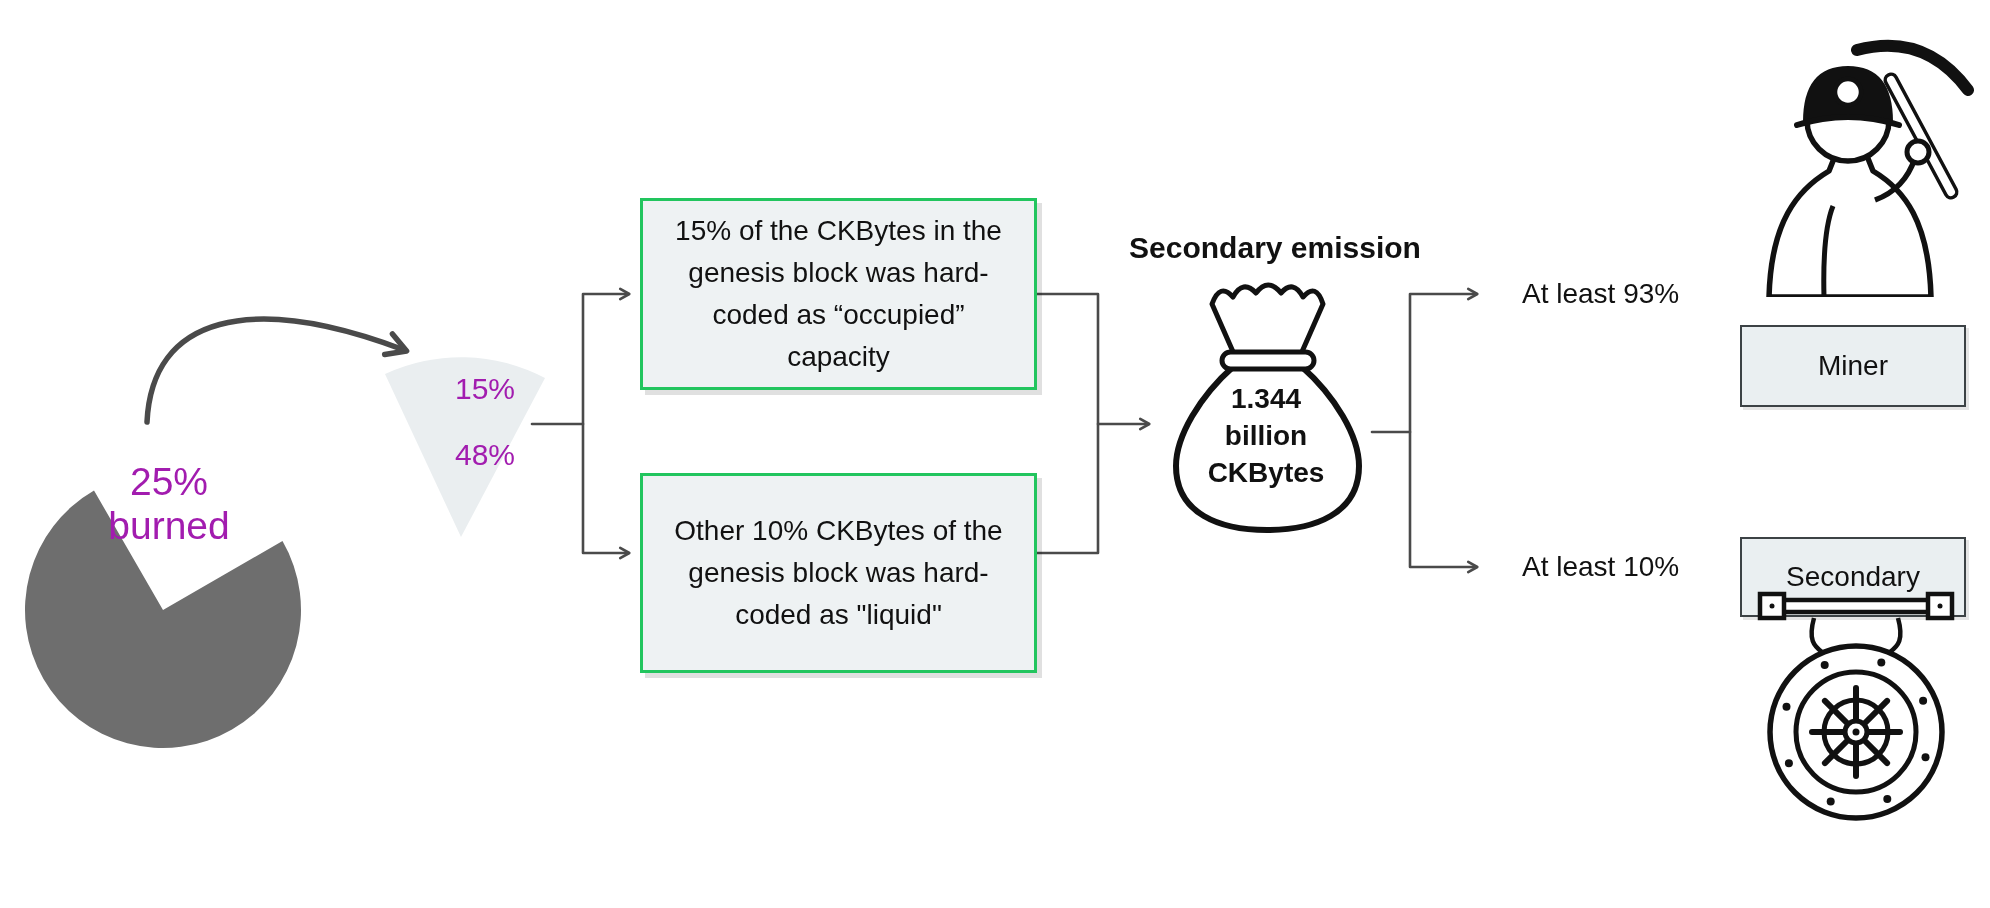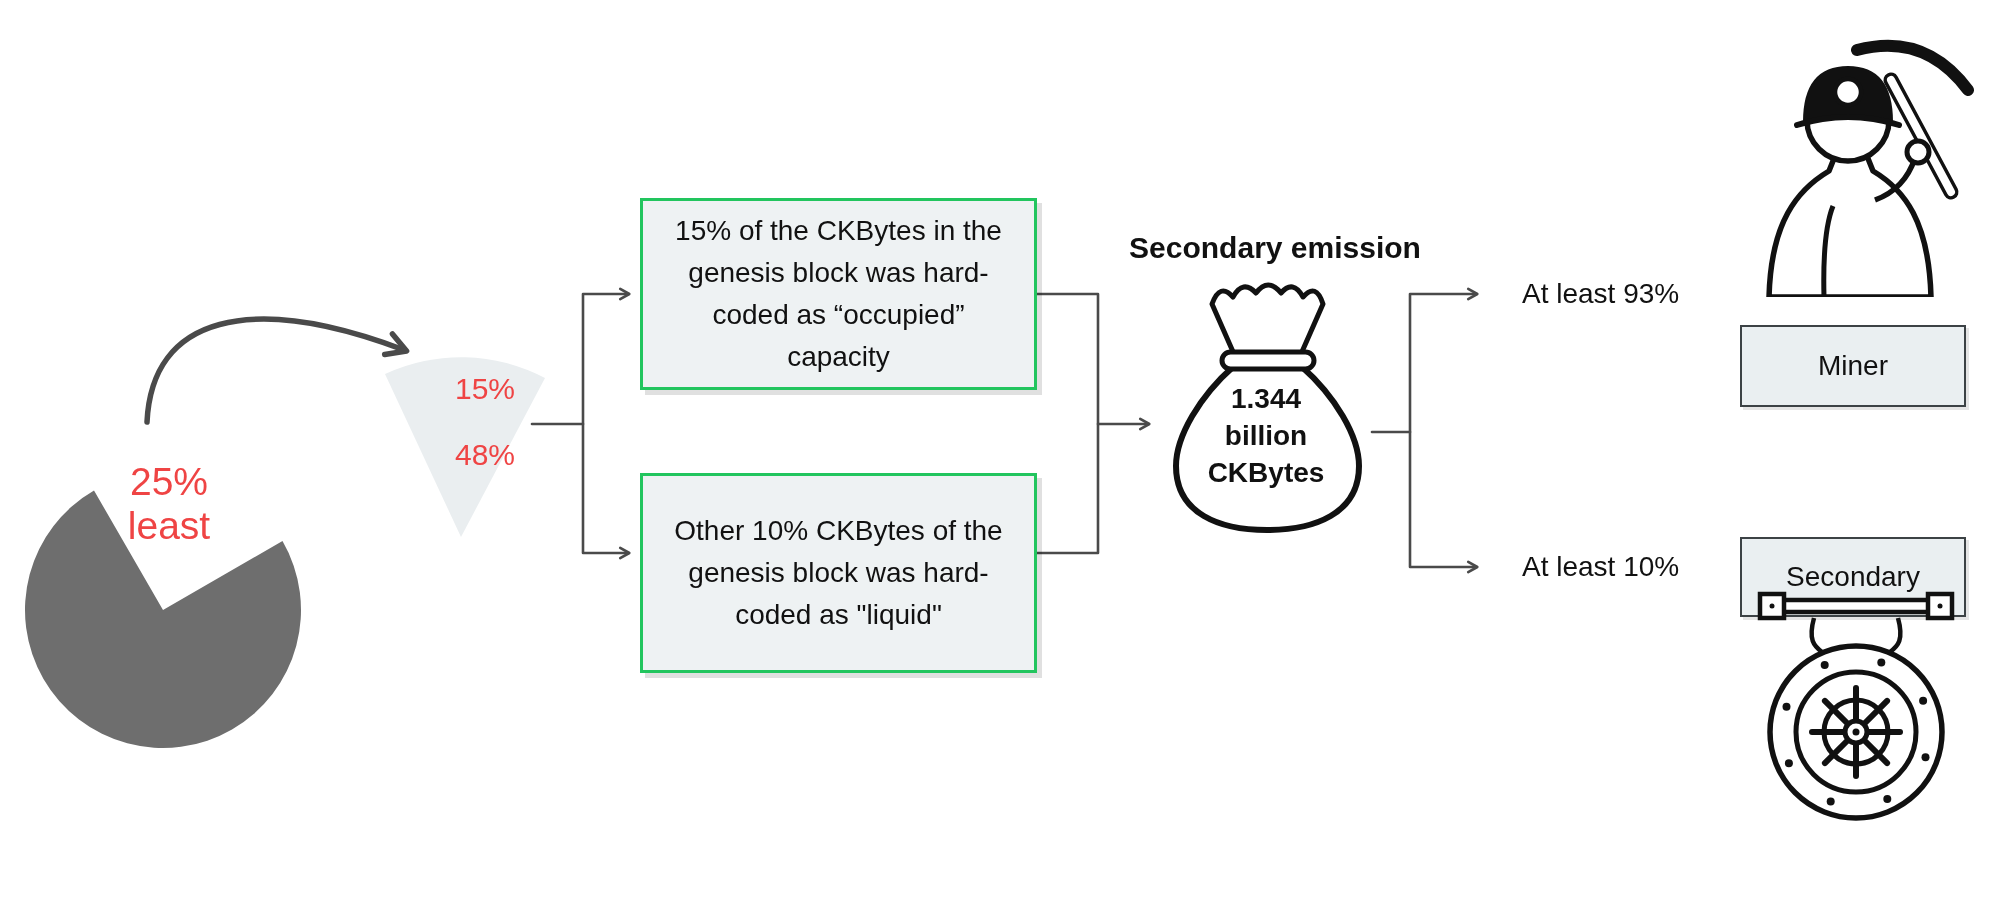--- a/index.html
+++ b/index.html
@@ -1,21 +1,21 @@
 <!DOCTYPE html>
 <html><head>
 <meta charset="utf-8">
 <style>
   html,body{margin:0;padding:0;background:#fff;}
   .canvas{
     position:relative;width:1990px;height:908px;background:#ffffff;
     font-family:"Liberation Sans", sans-serif;color:#111;overflow:hidden;
   }
   .abs{position:absolute;}
-  .label{color:#ef4444;}
+  .label{color:#a21caf;}
   .flow-box{
     position:absolute;background:#eef2f3;border:3px solid #22c55e;
     box-shadow:5px 5px 0 rgba(0,0,0,0.12);
     display:flex;align-items:center;justify-content:center;
     text-align:center;font-size:28px;line-height:1.5;padding:10px 26px;
     box-sizing:border-box;
   }
   .tag-box{
     position:absolute;background:#eaeff1;border:2.5px solid #3c4245;
     box-shadow:3px 3px 0 rgba(0,0,0,0.10);
@@ -52,21 +52,21 @@
     <path d="M1372 432 H1410" fill="none" stroke="#4a4a4a" stroke-width="2.6" stroke-linecap="round"></path>
 
     <path d="M1476 294 H1410 V567 H1476" fill="none" stroke="#4a4a4a" stroke-width="2.6" stroke-linecap="round" stroke-linejoin="round" marker-start="url(#arrowV)" marker-end="url(#arrowV)"></path>
   </svg>
 
   <svg class="abs" style="left:22px;top:469px;" width="282" height="282" viewBox="0 0 282 282">
     <path d="M141,141 L260.5,72 A138,138 0 1 1 72,21.5 Z" fill="#6e6e6e"></path>
   </svg>
   <div class="abs label" style="left:74px;top:460px;width:190px;text-align:center;font-size:39px;line-height:44px;">
     <div>25%</div>
-    <div>least</div>
+    <div>burned</div>
   </div>
 
   <svg class="abs" style="left:370px;top:330px;" width="195" height="215" viewBox="0 0 195 215">
     <path d="M91 207 L15 44 A180 180 0 0 1 175 48 Z" fill="#eaeef0"></path>
   </svg>
   <div class="abs label" style="left:420px;top:356px;width:130px;text-align:center;font-size:30px;line-height:66px;">
     <div>15%</div>
     <div>48%</div>
   </div>
 

